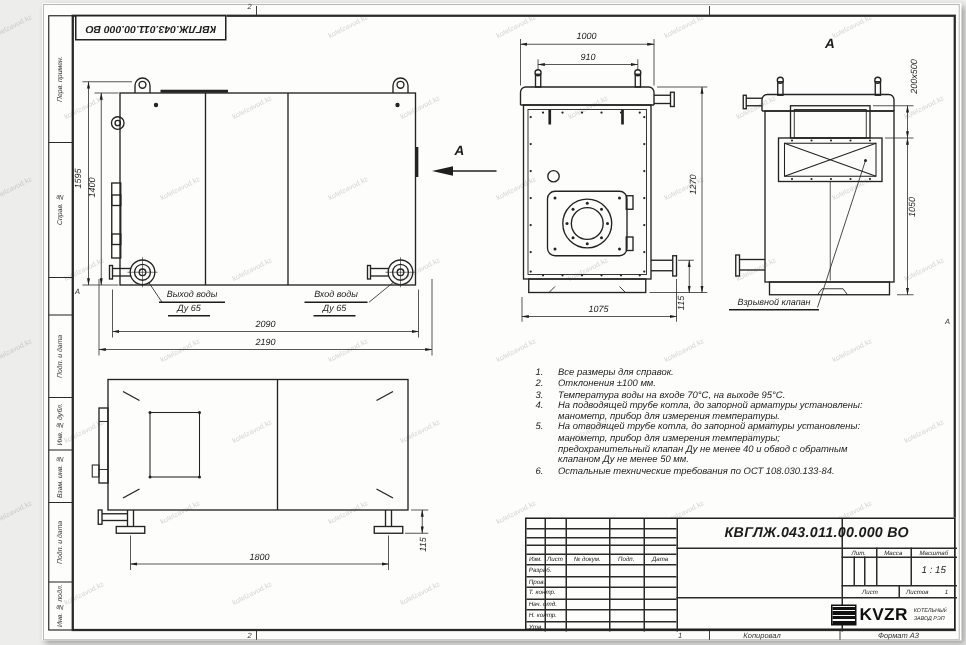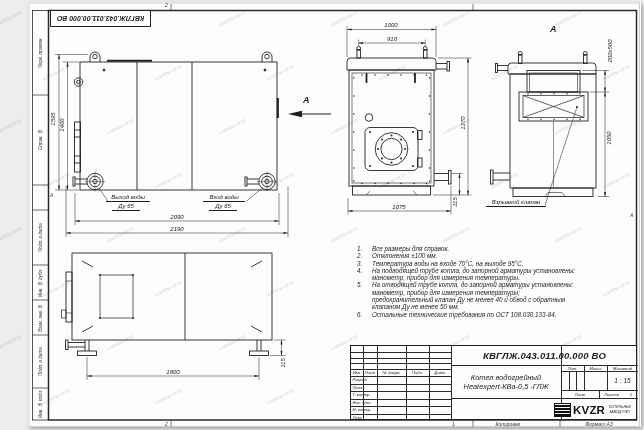--- a/index.html
+++ b/index.html
@@ -439,24 +439,20 @@
 
     <div class="hl" style="left:210px;top:25px;width:77px"></div>
     <div class="hl" style="left:210px;top:44px;width:77px"></div>
     <div class="vl" style="left:233px;top:19px;height:25px"></div>
     <div class="vl" style="left:256px;top:19px;height:25px"></div>
     <div class="vl" style="left:217.7px;top:25px;height:19px"></div>
     <div class="vl" style="left:225.4px;top:25px;height:19px"></div>
     <div class="vl" style="left:248px;top:44px;height:8px"></div>
 
     <div class="cell docnum" style="left:100px;top:0;width:187px;height:19px">КВГЛЖ.043.011.00.000 ВО</div>
-    <div class="cell ttl" style="left:100px;top:19px;width:110px;height:33px">
-      <span>Котел водогрейный</span>
-      <span>Heatexpert-КВа-0,5 -ГЛЖ</span>
-    </div>
     <div class="cell" style="left:210px;top:19px;width:23px;height:6px">Лит.</div>
     <div class="cell" style="left:233px;top:19px;width:23px;height:6px">Масса</div>
     <div class="cell" style="left:256px;top:19px;width:31px;height:6px">Масштаб</div>
     <div class="cell scaleval" style="left:256px;top:25px;width:31px;height:19px">1 : 15</div>
     <div class="cell" style="left:210px;top:44px;width:38px;height:8px">Лист</div>
     <div class="cell" style="left:248px;top:44px;width:25px;height:8px">Листов</div>
     <div class="cell" style="left:273px;top:44px;width:14px;height:8px">1</div>
     <div class="cell" style="left:200px;top:52px;width:77px;height:23px;justify-content:space-between;padding-left:3px">
       <span class="logoBox"></span>
       <span class="kvzr">KVZR</span>

